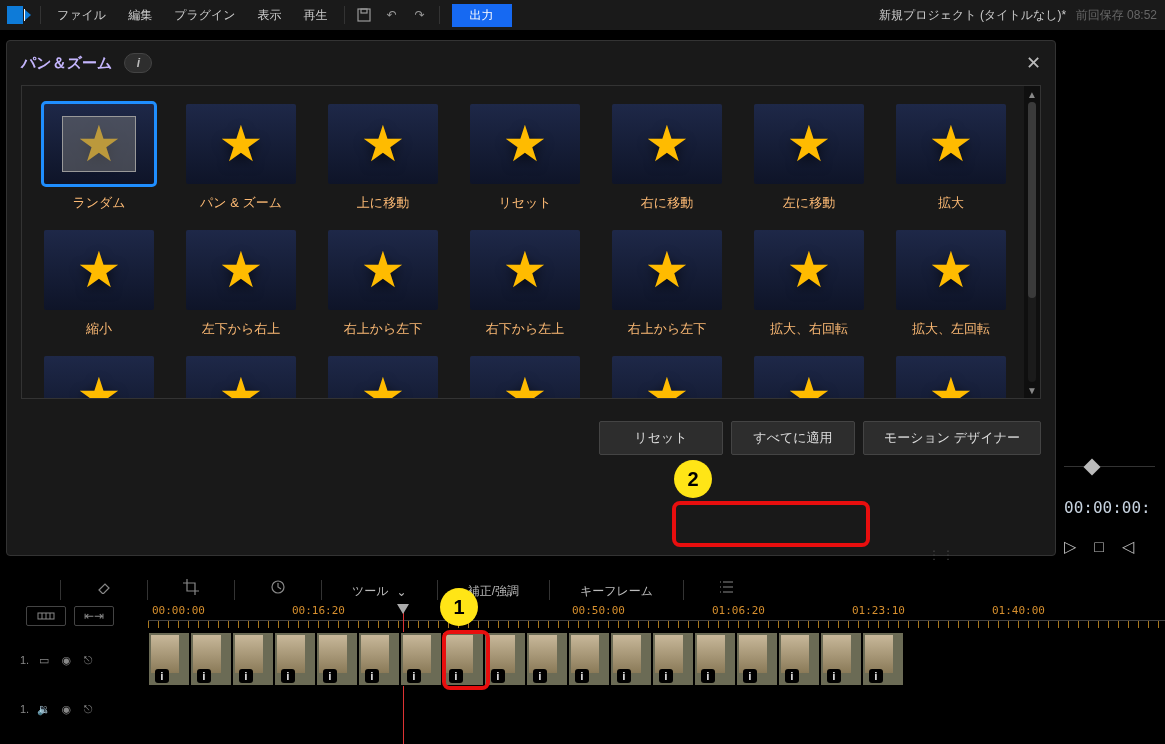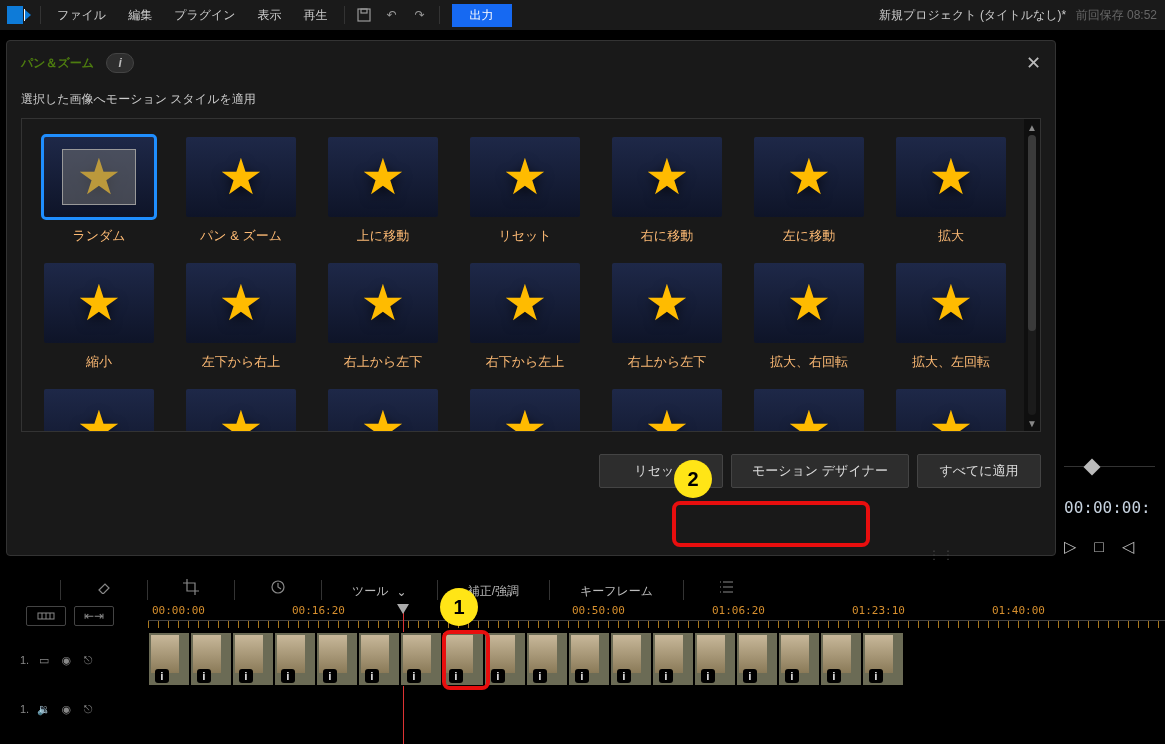--- a/index.html
+++ b/index.html
@@ -12,21 +12,21 @@
   .mb-sep { width:1px; height:18px; background:#333; margin:0 4px; }
   .output-btn { background:#1669f2; color:#fff; padding:3px 18px; border-radius:0; margin-left:6px; cursor:pointer; }
   .mb-right { margin-left:auto; color:#ccc; font-size:12px; padding-right:4px; }
   .mb-right-faded { color:#666; margin-left:6px; }
 
   .main { position: relative; display:flex; padding: 10px 6px 0 6px; gap: 8px; align-items:stretch; }
 
   .panel { background:#191919; border:1px solid #333; border-radius:4px; display:flex; flex-direction:column; }
   .pan-zoom-panel { width: 1050px; height: 516px; position:relative; }
   .panel-head { display:flex; align-items:center; height:44px; padding:0 14px; gap:12px; }
-  .panel-title { font-weight:bold; color:#4d7c0f; font-size:12px;font-family:Liberation Serif, serif; }
+  .panel-title { font-weight:bold; color:#c4b5fd; font-size:15px;font-family:Liberation Serif, serif; }
   .info-badge { background:#2e2e2e; width:28px; height:20px; border-radius:10px; display:flex; align-items:center; justify-content:center; color:#bbb; font-style:italic; font-weight:bold; font-size:12px; border:1px solid #444; }
   .panel-close { margin-left:auto; font-size:18px; color:#bbb; cursor:pointer; }
 
   .subtext { padding: 6px 14px 10px; color:#ccc; }
 
   .grid-wrap { margin:0 14px 8px; border:1px solid #333; height:314px; overflow:hidden; position:relative; display:flex; }
   .grid-scroll { flex:1; overflow:hidden; padding:18px 6px 0 22px; display:flex; flex-wrap:wrap; gap:18px 32px; align-content:flex-start; }
   .tile { width:110px; display:flex; flex-direction:column; align-items:center; cursor:pointer; }
   .thumb { width:110px; height:80px; background:linear-gradient(#1e2848,#0e1428); border-radius:2px; display:flex; align-items:center; justify-content:center; position:relative; }
   .tile.selected .thumb { outline:3px solid #1f8eff; outline-offset:0; }
@@ -116,21 +116,20 @@
   </div>
 </div>
 
 <div class="main">
   <div class="panel pan-zoom-panel">
     <div class="panel-head">
       <span class="panel-title">パン＆ズーム</span>
       <span class="info-badge">i</span>
       <span class="panel-close">✕</span>
     </div>
-    <div class="subtext">選択した画像へモーション スタイルを適用</div>
 
     <div class="grid-wrap">
       <div class="grid-scroll" id="grid-scroll">
           <div class="tile selected">
             <div class="thumb">
               <span class="star">★</span>
             </div>
             <div class="tile-label">ランダム</div>
           </div>
           <div class="tile">
@@ -251,22 +250,22 @@
         <div class="arrow">▲</div>
         <div class="track">
             <div class="thumb-bar"></div>
           </div>
         <div class="arrow">▼</div>
       </div>
     </div>
 
     <div class="panel-bottom">
       <div class="btn">リセット</div>
+      <div class="btn">すべてに適用</div>
       <div class="btn">モーション デザイナー</div>
-      <div class="btn">すべてに適用</div>
     </div>
   </div>
 
   <div class="right-col">
     <div class="right-empty"></div>
     <div class="right-bottom">
       <div class="kf-line">
           <div class="kf-dot"></div>
         </div>
       <div class="timecode">00:00:00:</div>

